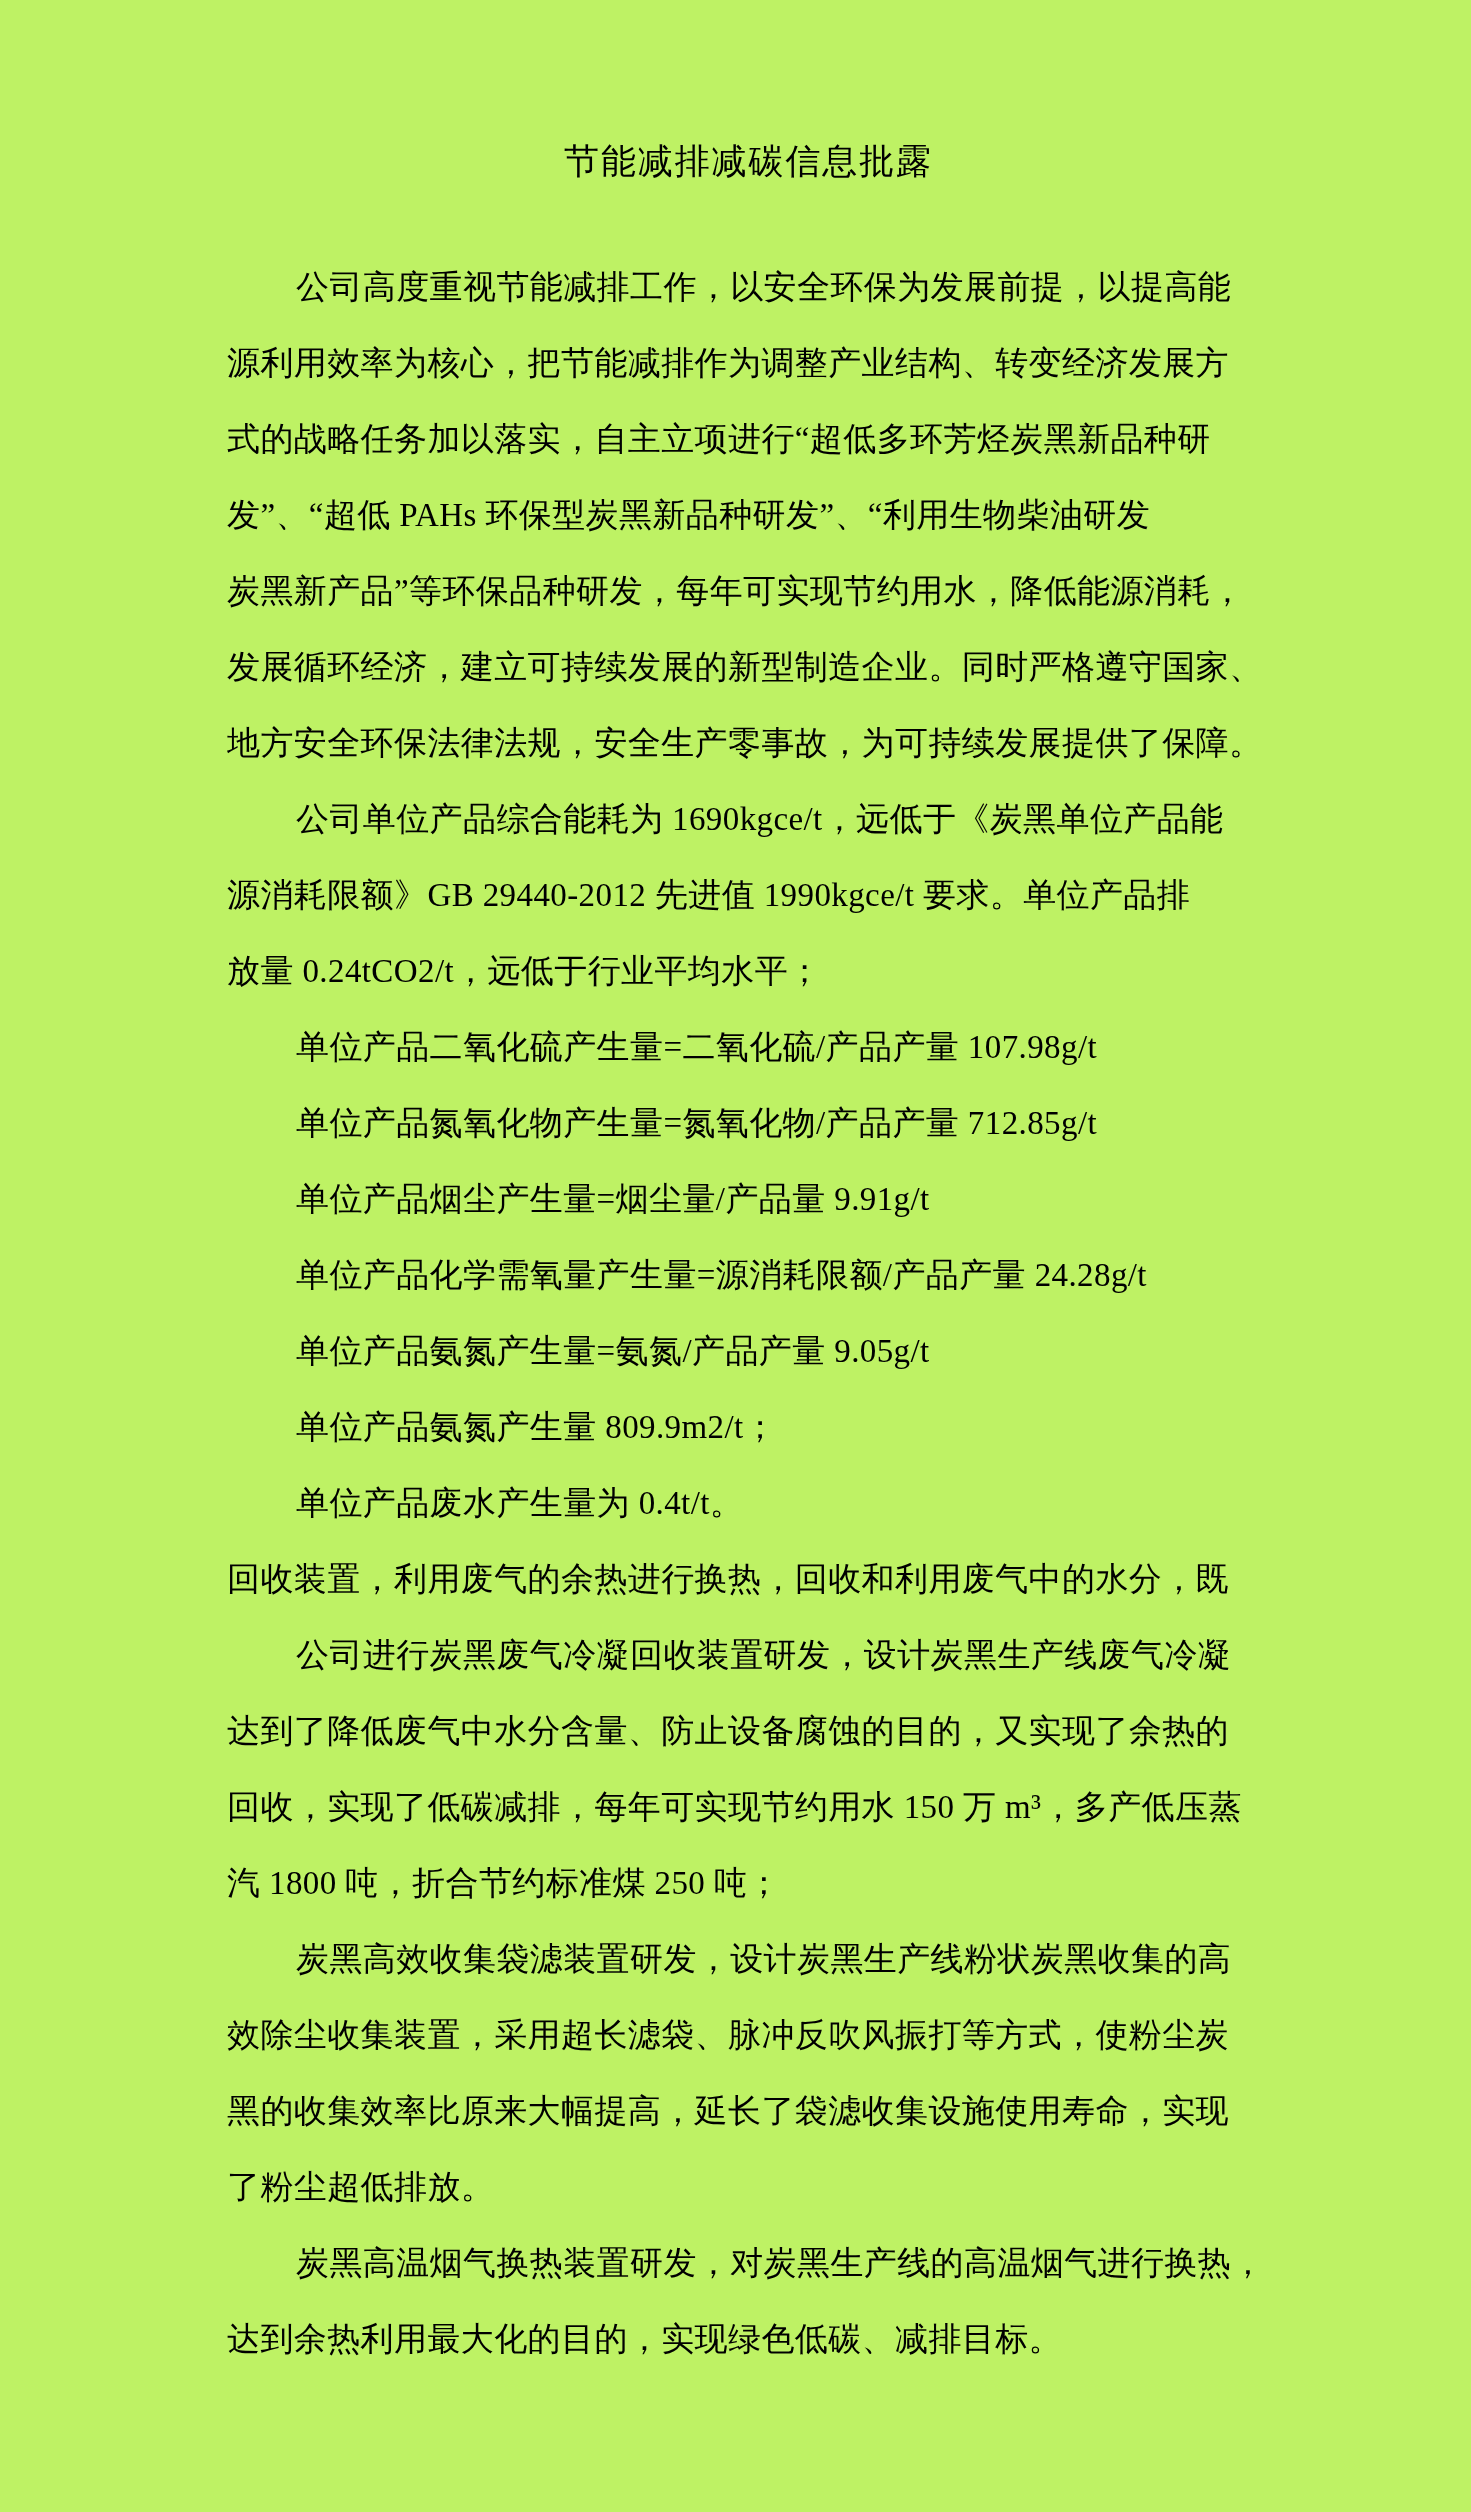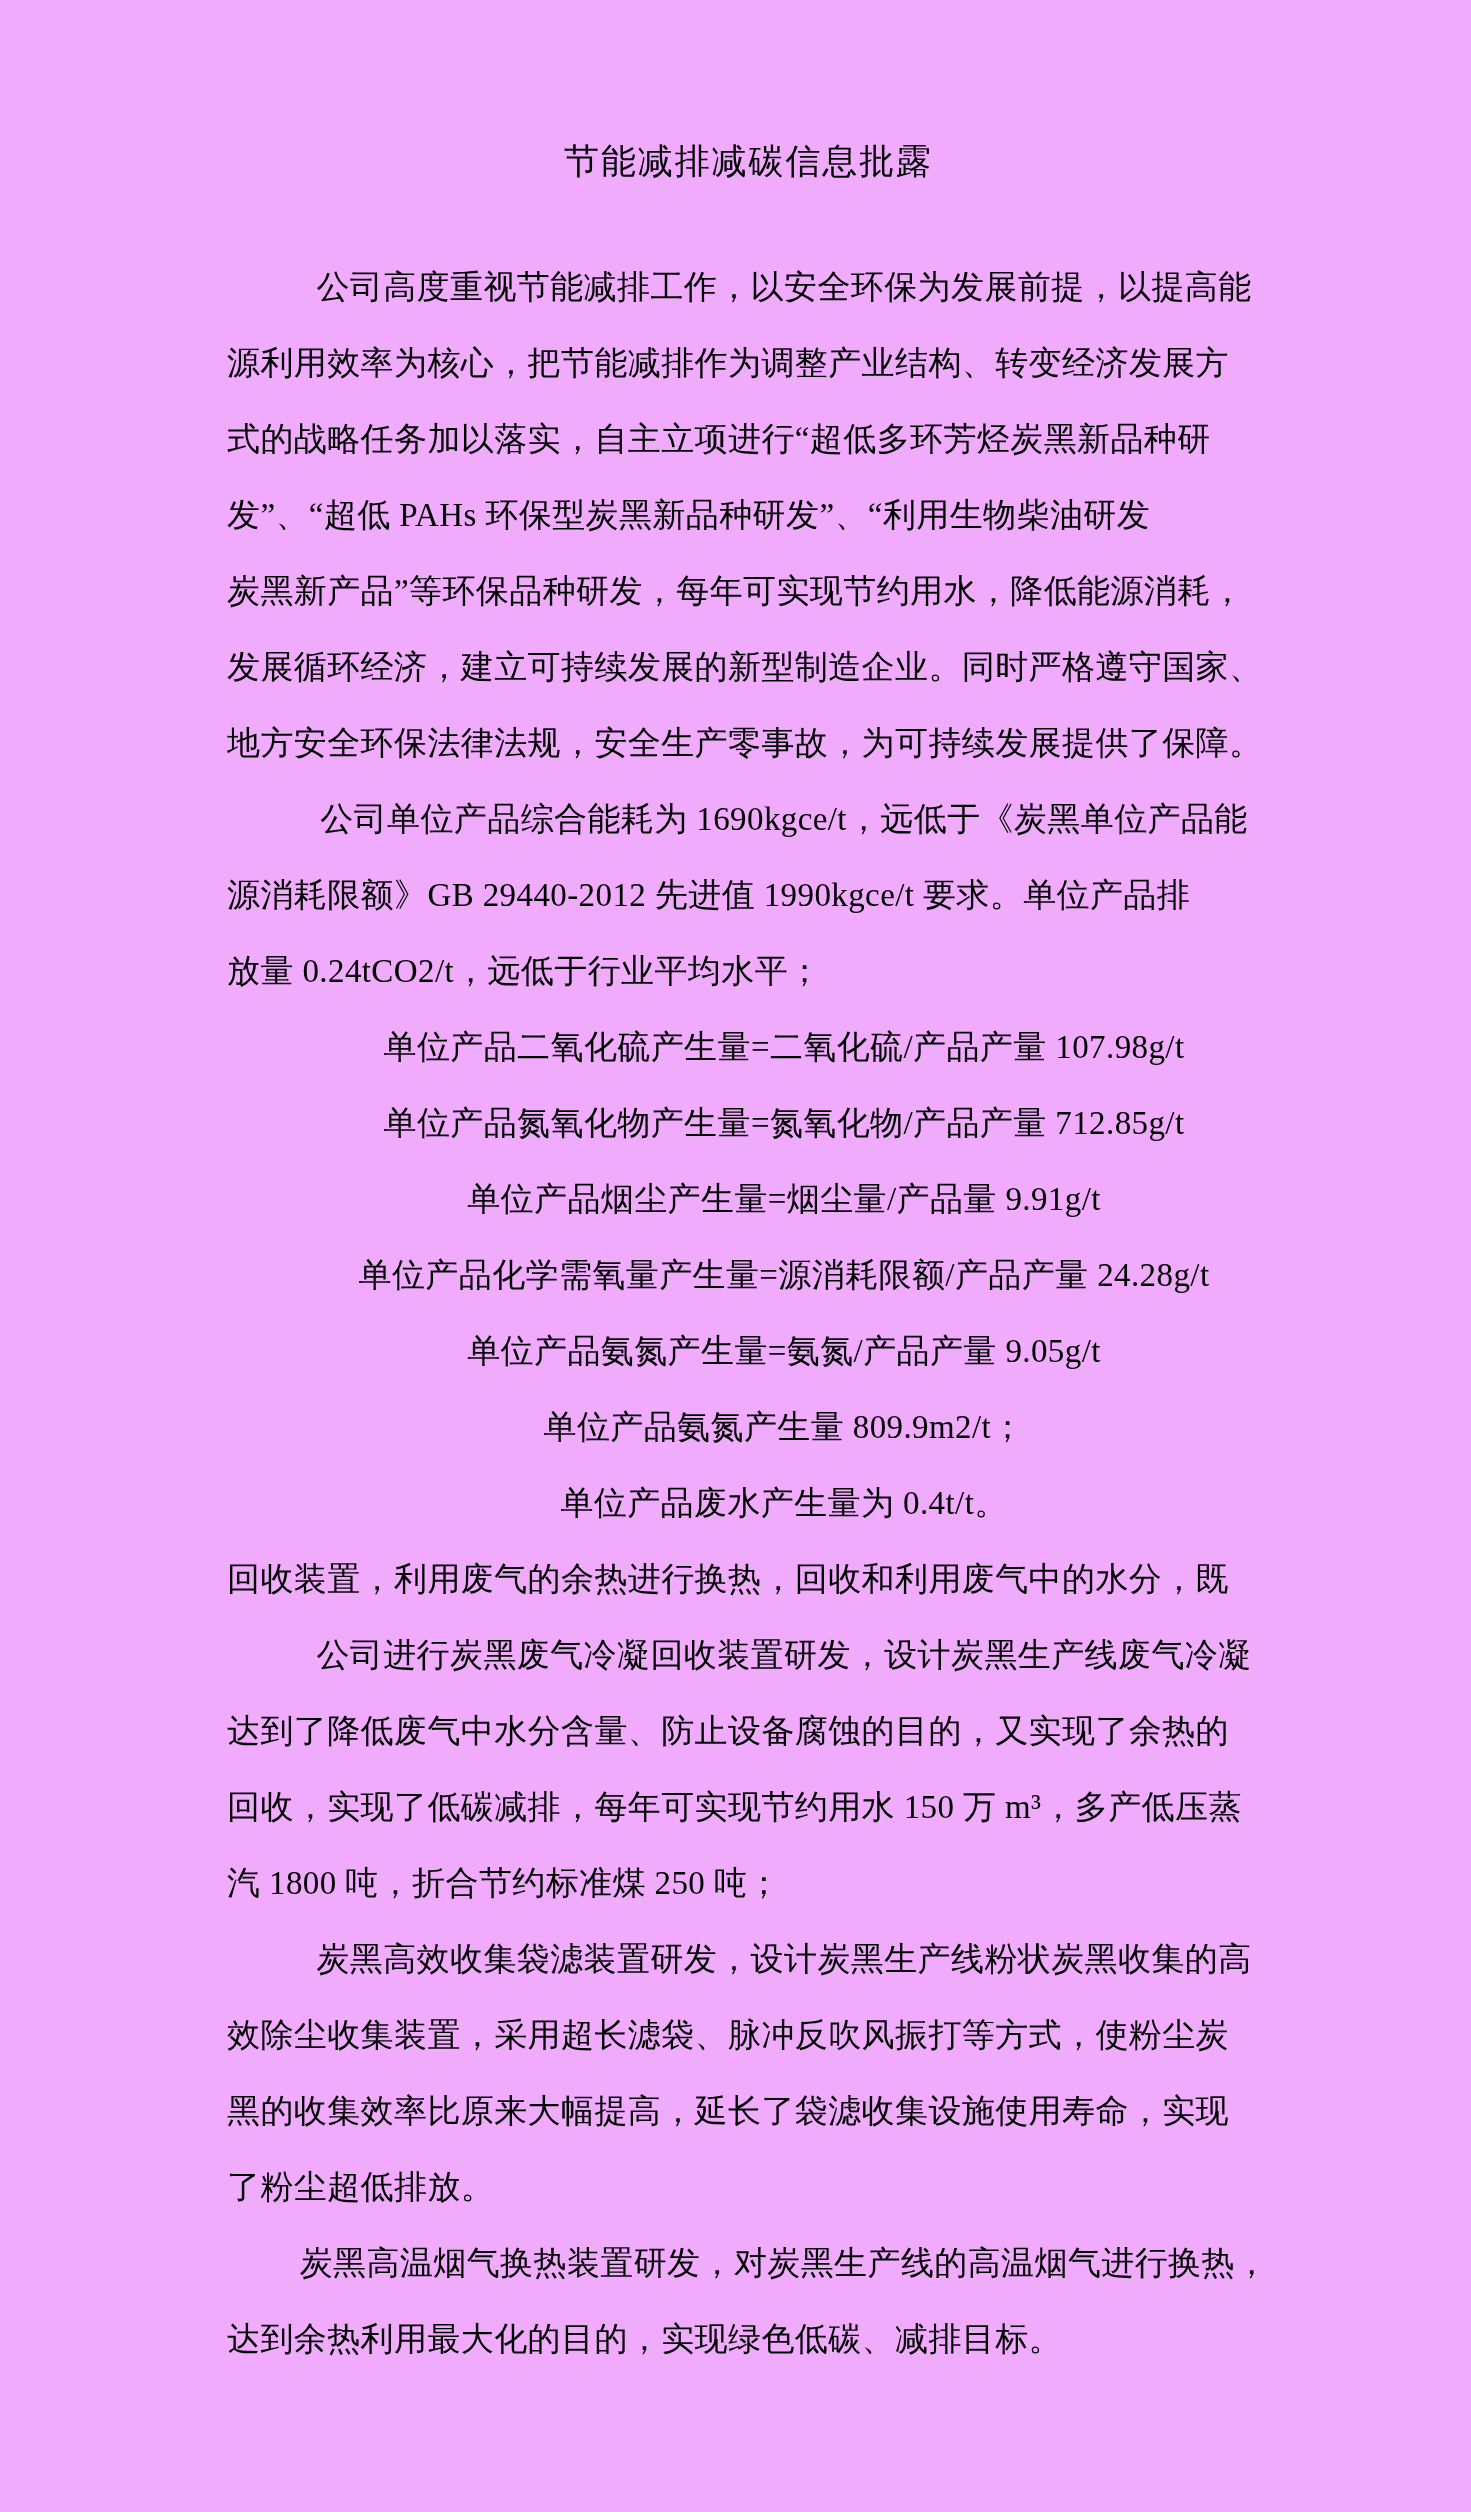--- a/index.html
+++ b/index.html
@@ -4,21 +4,21 @@
 <style>
   html, body {
     margin: 0;
     padding: 0;
     background: #ffffff;
   }
   .page {
     position: relative;
     width: 1471px;
     height: 2512px;
-    background: #f0abfc;
+    background: #bef264;
     color: #000000;
     font-family: "Liberation Serif", "DejaVu Serif", serif;
     overflow: hidden;
     box-sizing: border-box;
     padding-top: 134px;
     padding-left: 227px;
     padding-right: 199px;
   }
   .doc-title {
     width: 1043px;
@@ -40,21 +40,20 @@
   .line {
     display: block;
     font-size: 33px;
     line-height: 76px;
     height: 76px;
     white-space: nowrap;
     letter-spacing: 0.4px;
   }
   .line.first {
     text-indent: 69px;
-    text-align: center;
   }
 </style>
 </head>
 <body>
 
 <div class="page">
   <h1 class="doc-title">节能减排减碳信息批露</h1>
   <div class="doc-body">
       <div class="para">
         <div class="line first">公司高度重视节能减排工作，以安全环保为发展前提，以提高能</div>

